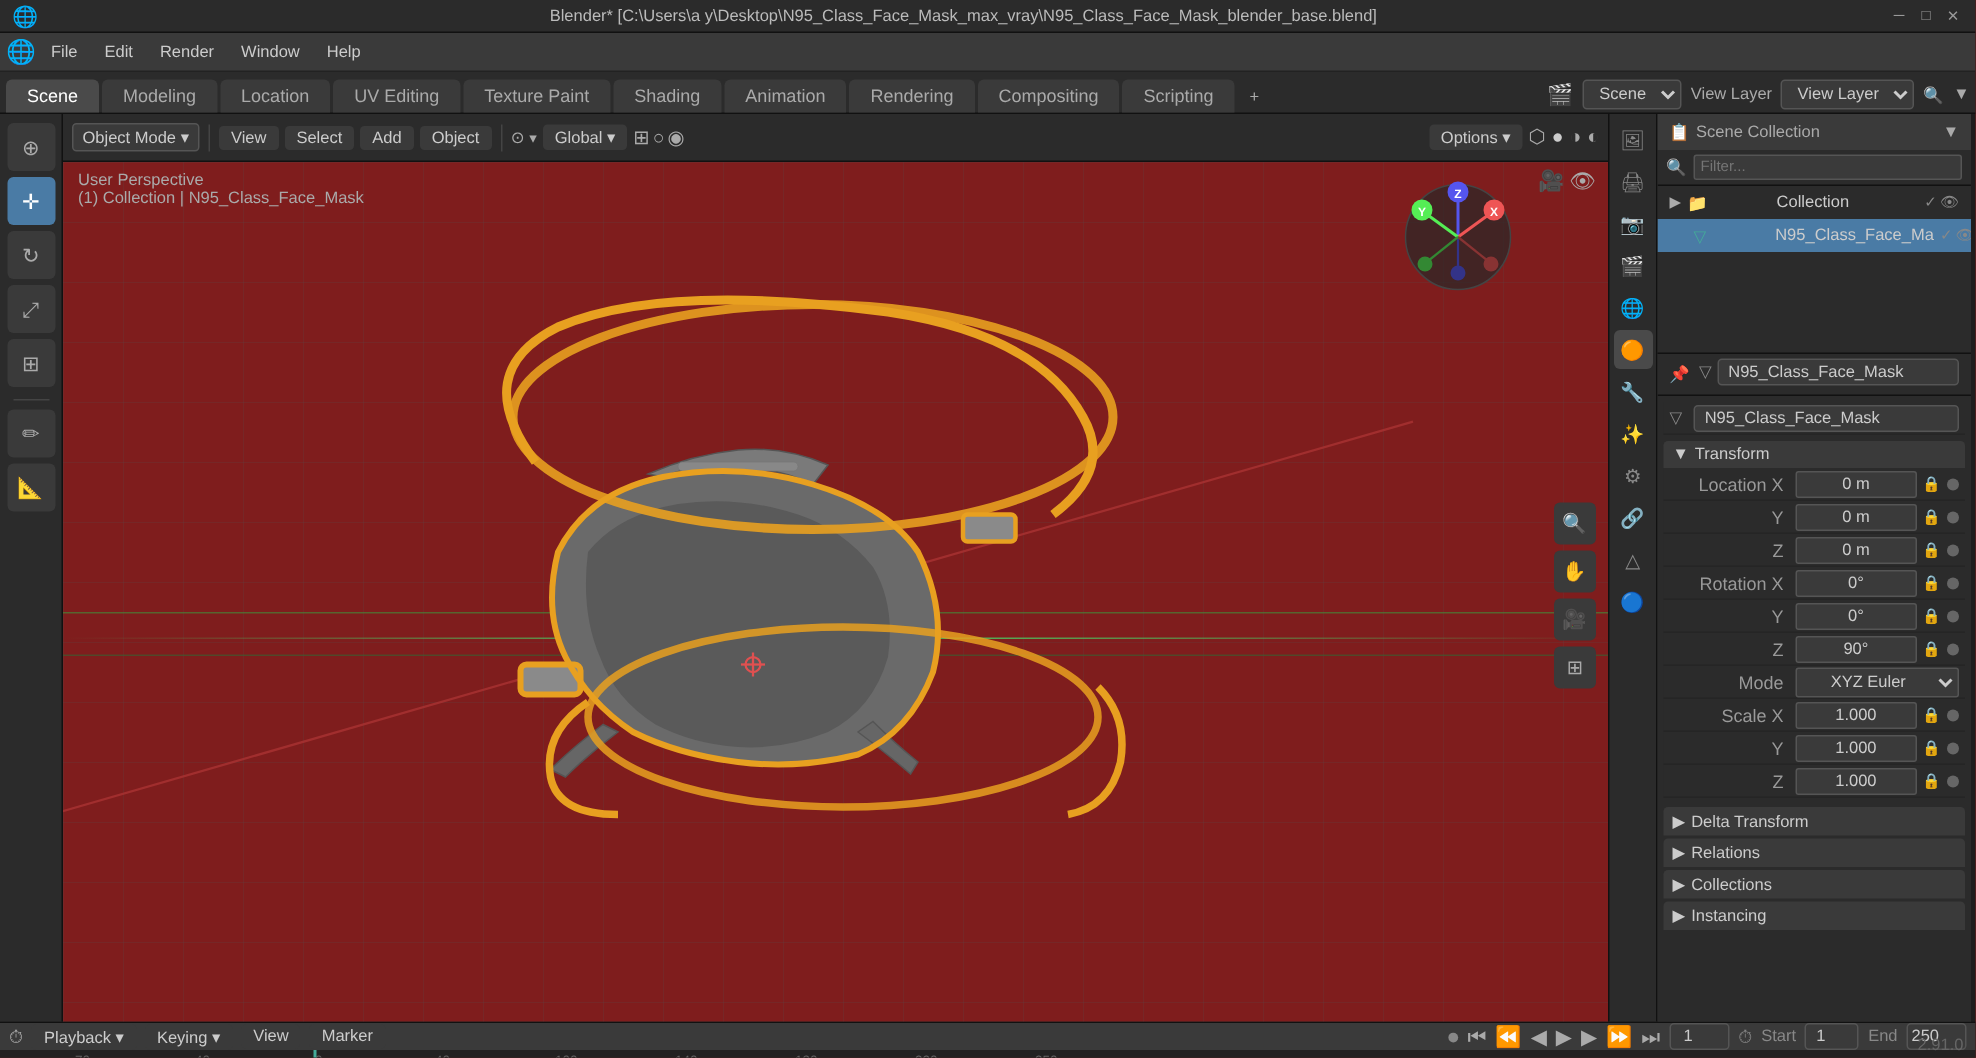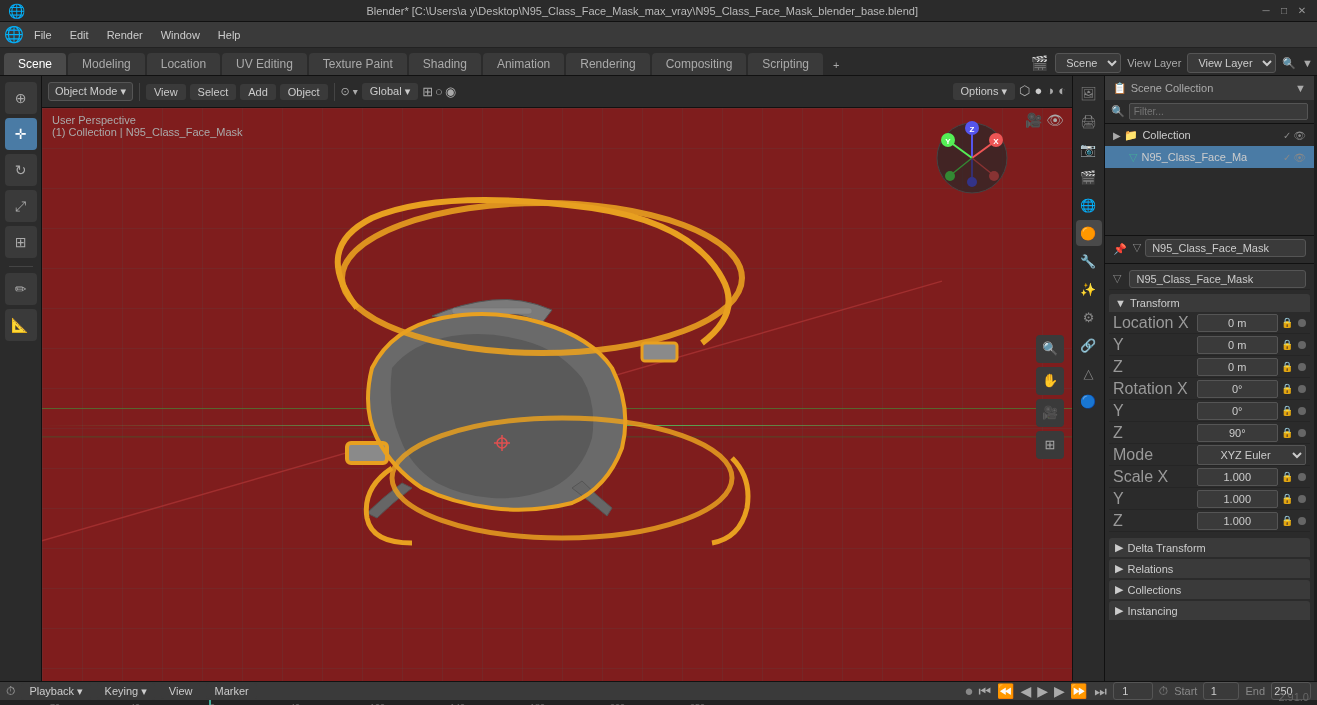--- a/index.html
+++ b/index.html
@@ -276,21 +276,21 @@
       height: 22px;
       display: flex;
       align-items: center;
       padding: 0 8px;
       gap: 4px;
       font-size: 11px;
       color: #ccc;
     }
     .outliner-item.selected { background: #4a7ba5; }
     .outliner-item.sub { padding-left: 24px; }
-    .oi-label { flex: 1; font-size: 11px; }
+    .oi-label { flex: 1; font-size: 11px; margin-left: 42px; }
     .oi-actions { display: flex; gap: 2px; }
     .oi-action { color: #888; font-size: 10px; cursor: pointer; }
 
     
     #obj-properties {
       flex: 1;
       overflow-y: auto;
       background: #2b2b2b;
     }
     #obj-prop-header {
@@ -370,21 +370,22 @@
       align-items: center;
       height: 22px;
       padding: 0 4px;
       gap: 4px;
       background: #2b2b2b;
       border-bottom: 1px solid #252525;
     }
     .prop-label {
       width: 80px;
       color: #999;
-      font-size: 16px;
+      font-size: 12px;
+      text-align: right;
       padding-right: 4px;
     }
     .prop-value {
       flex: 1;
       background: #3a3a3a;
       border: 1px solid #555;
       color: #ccc;
       padding: 2px 4px;
       font-size: 11px;
       border-radius: 2px;

